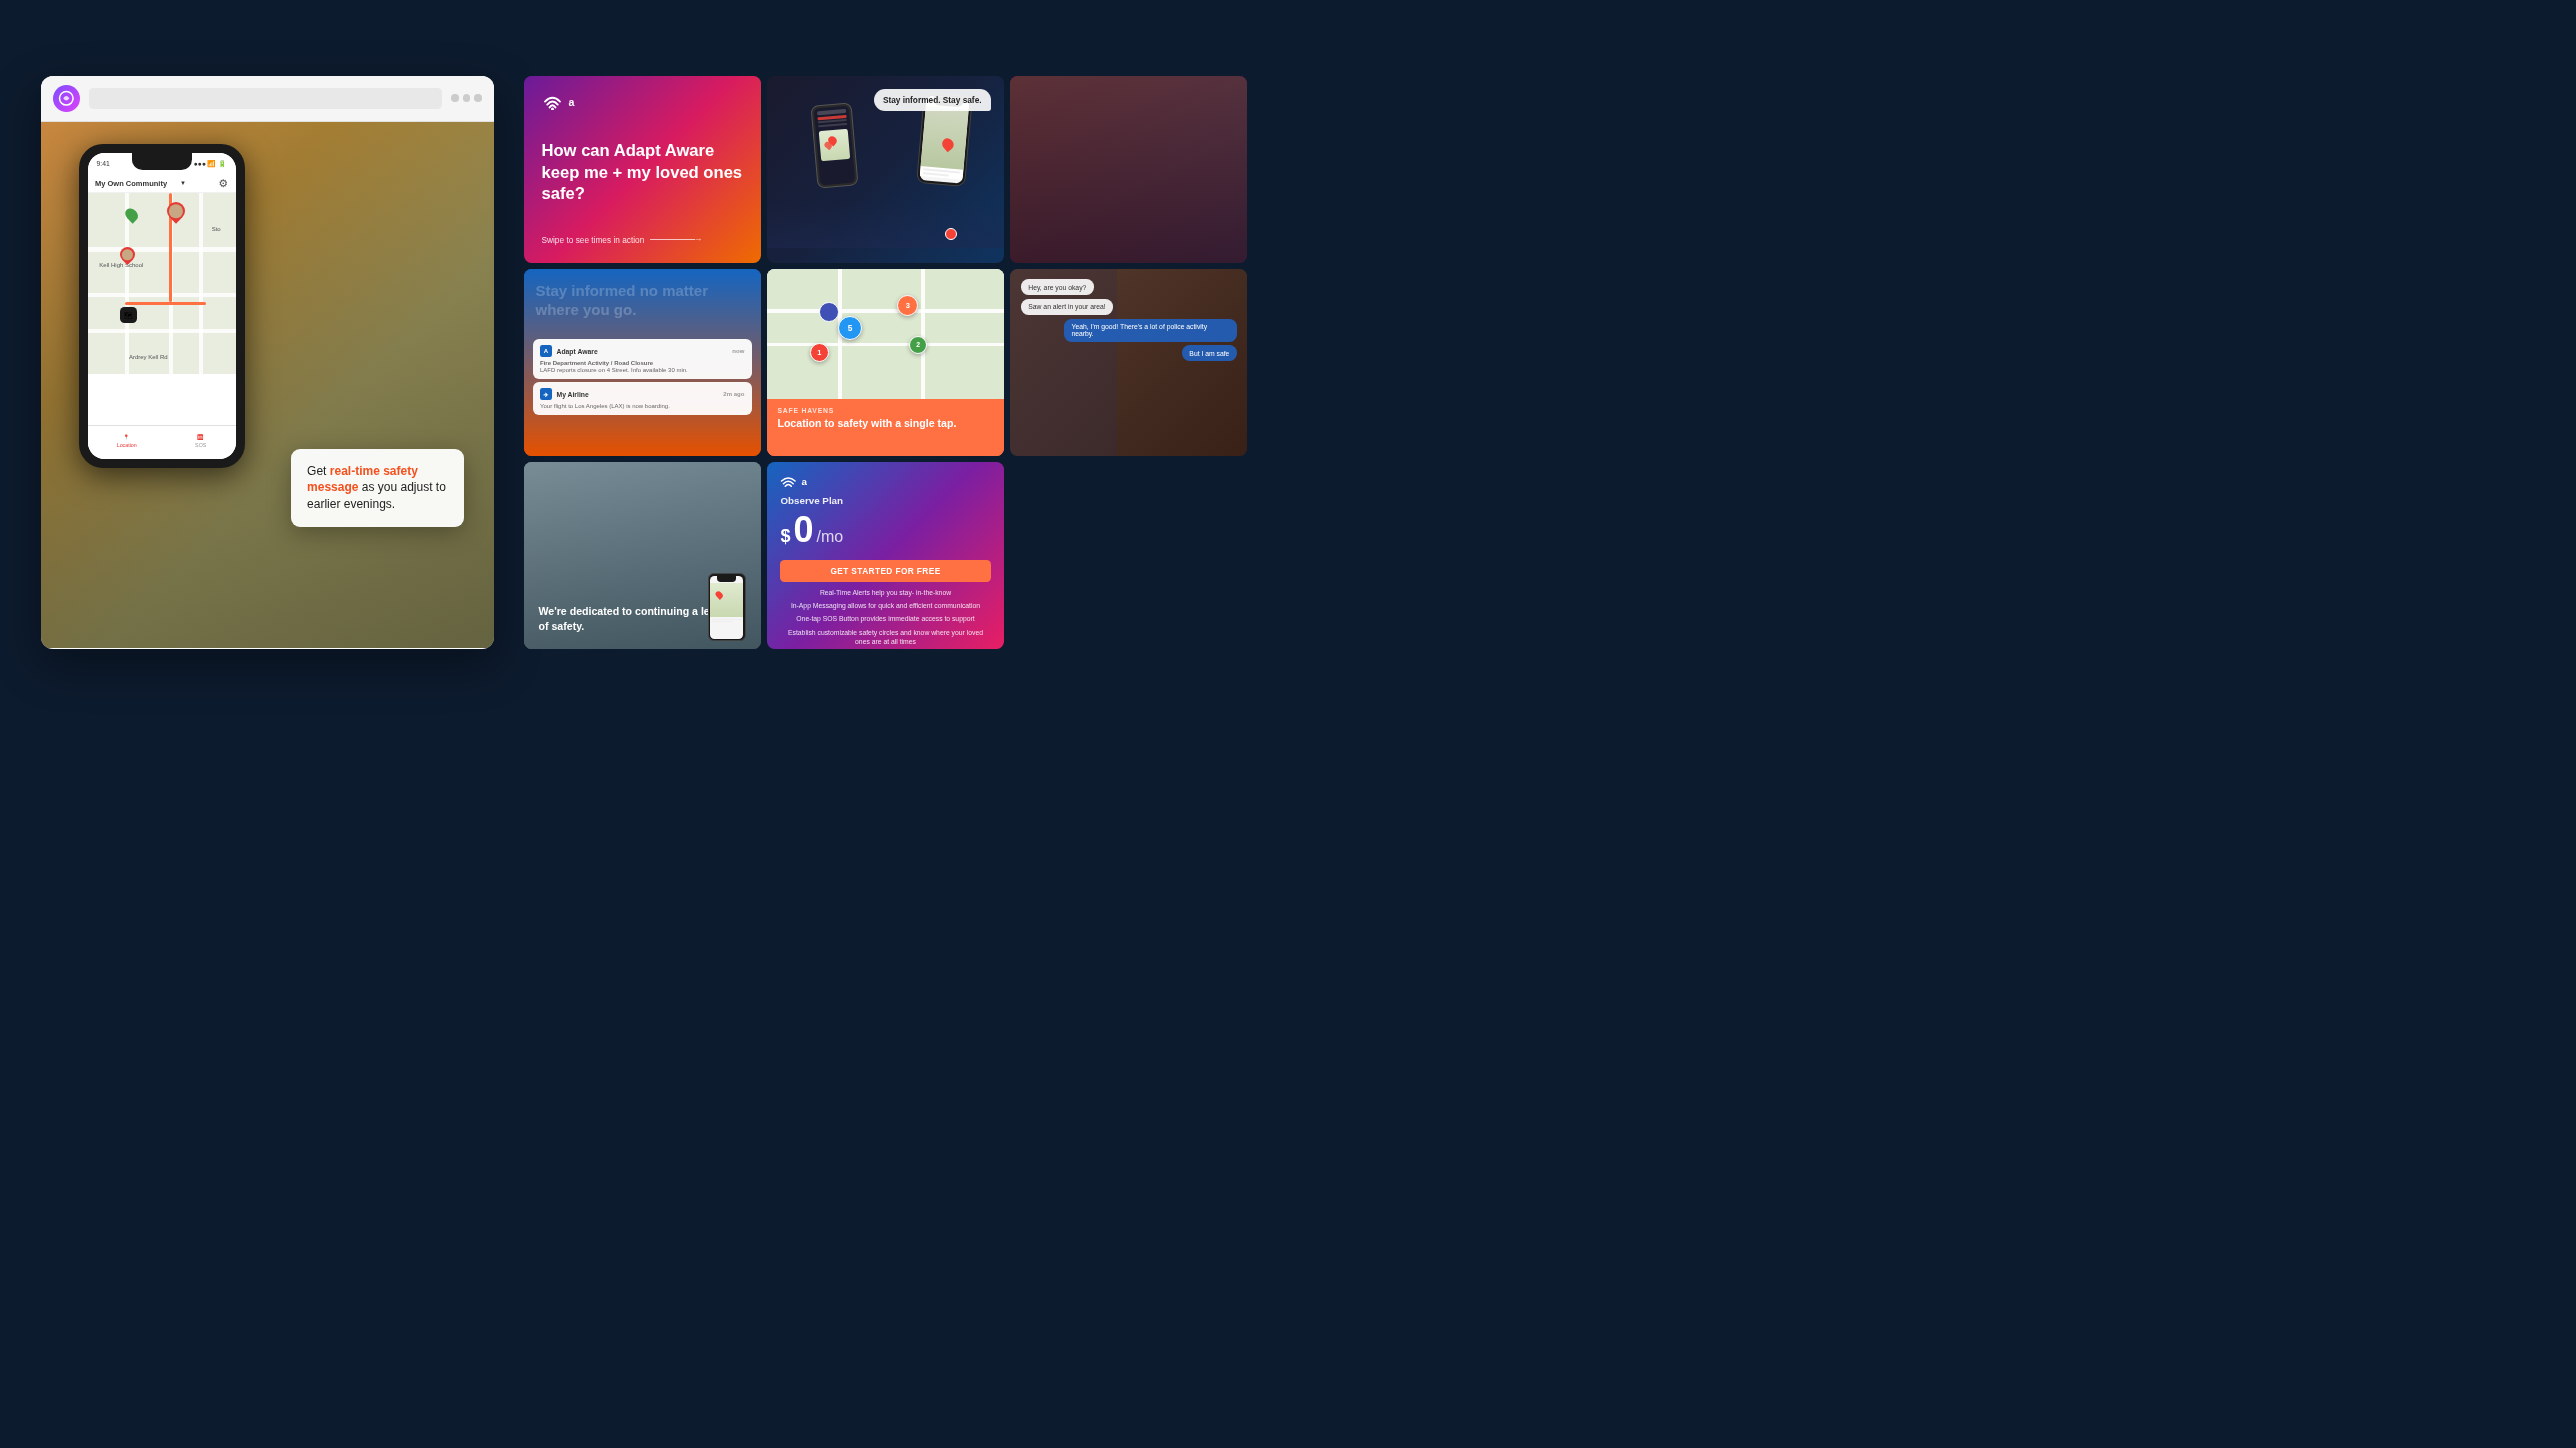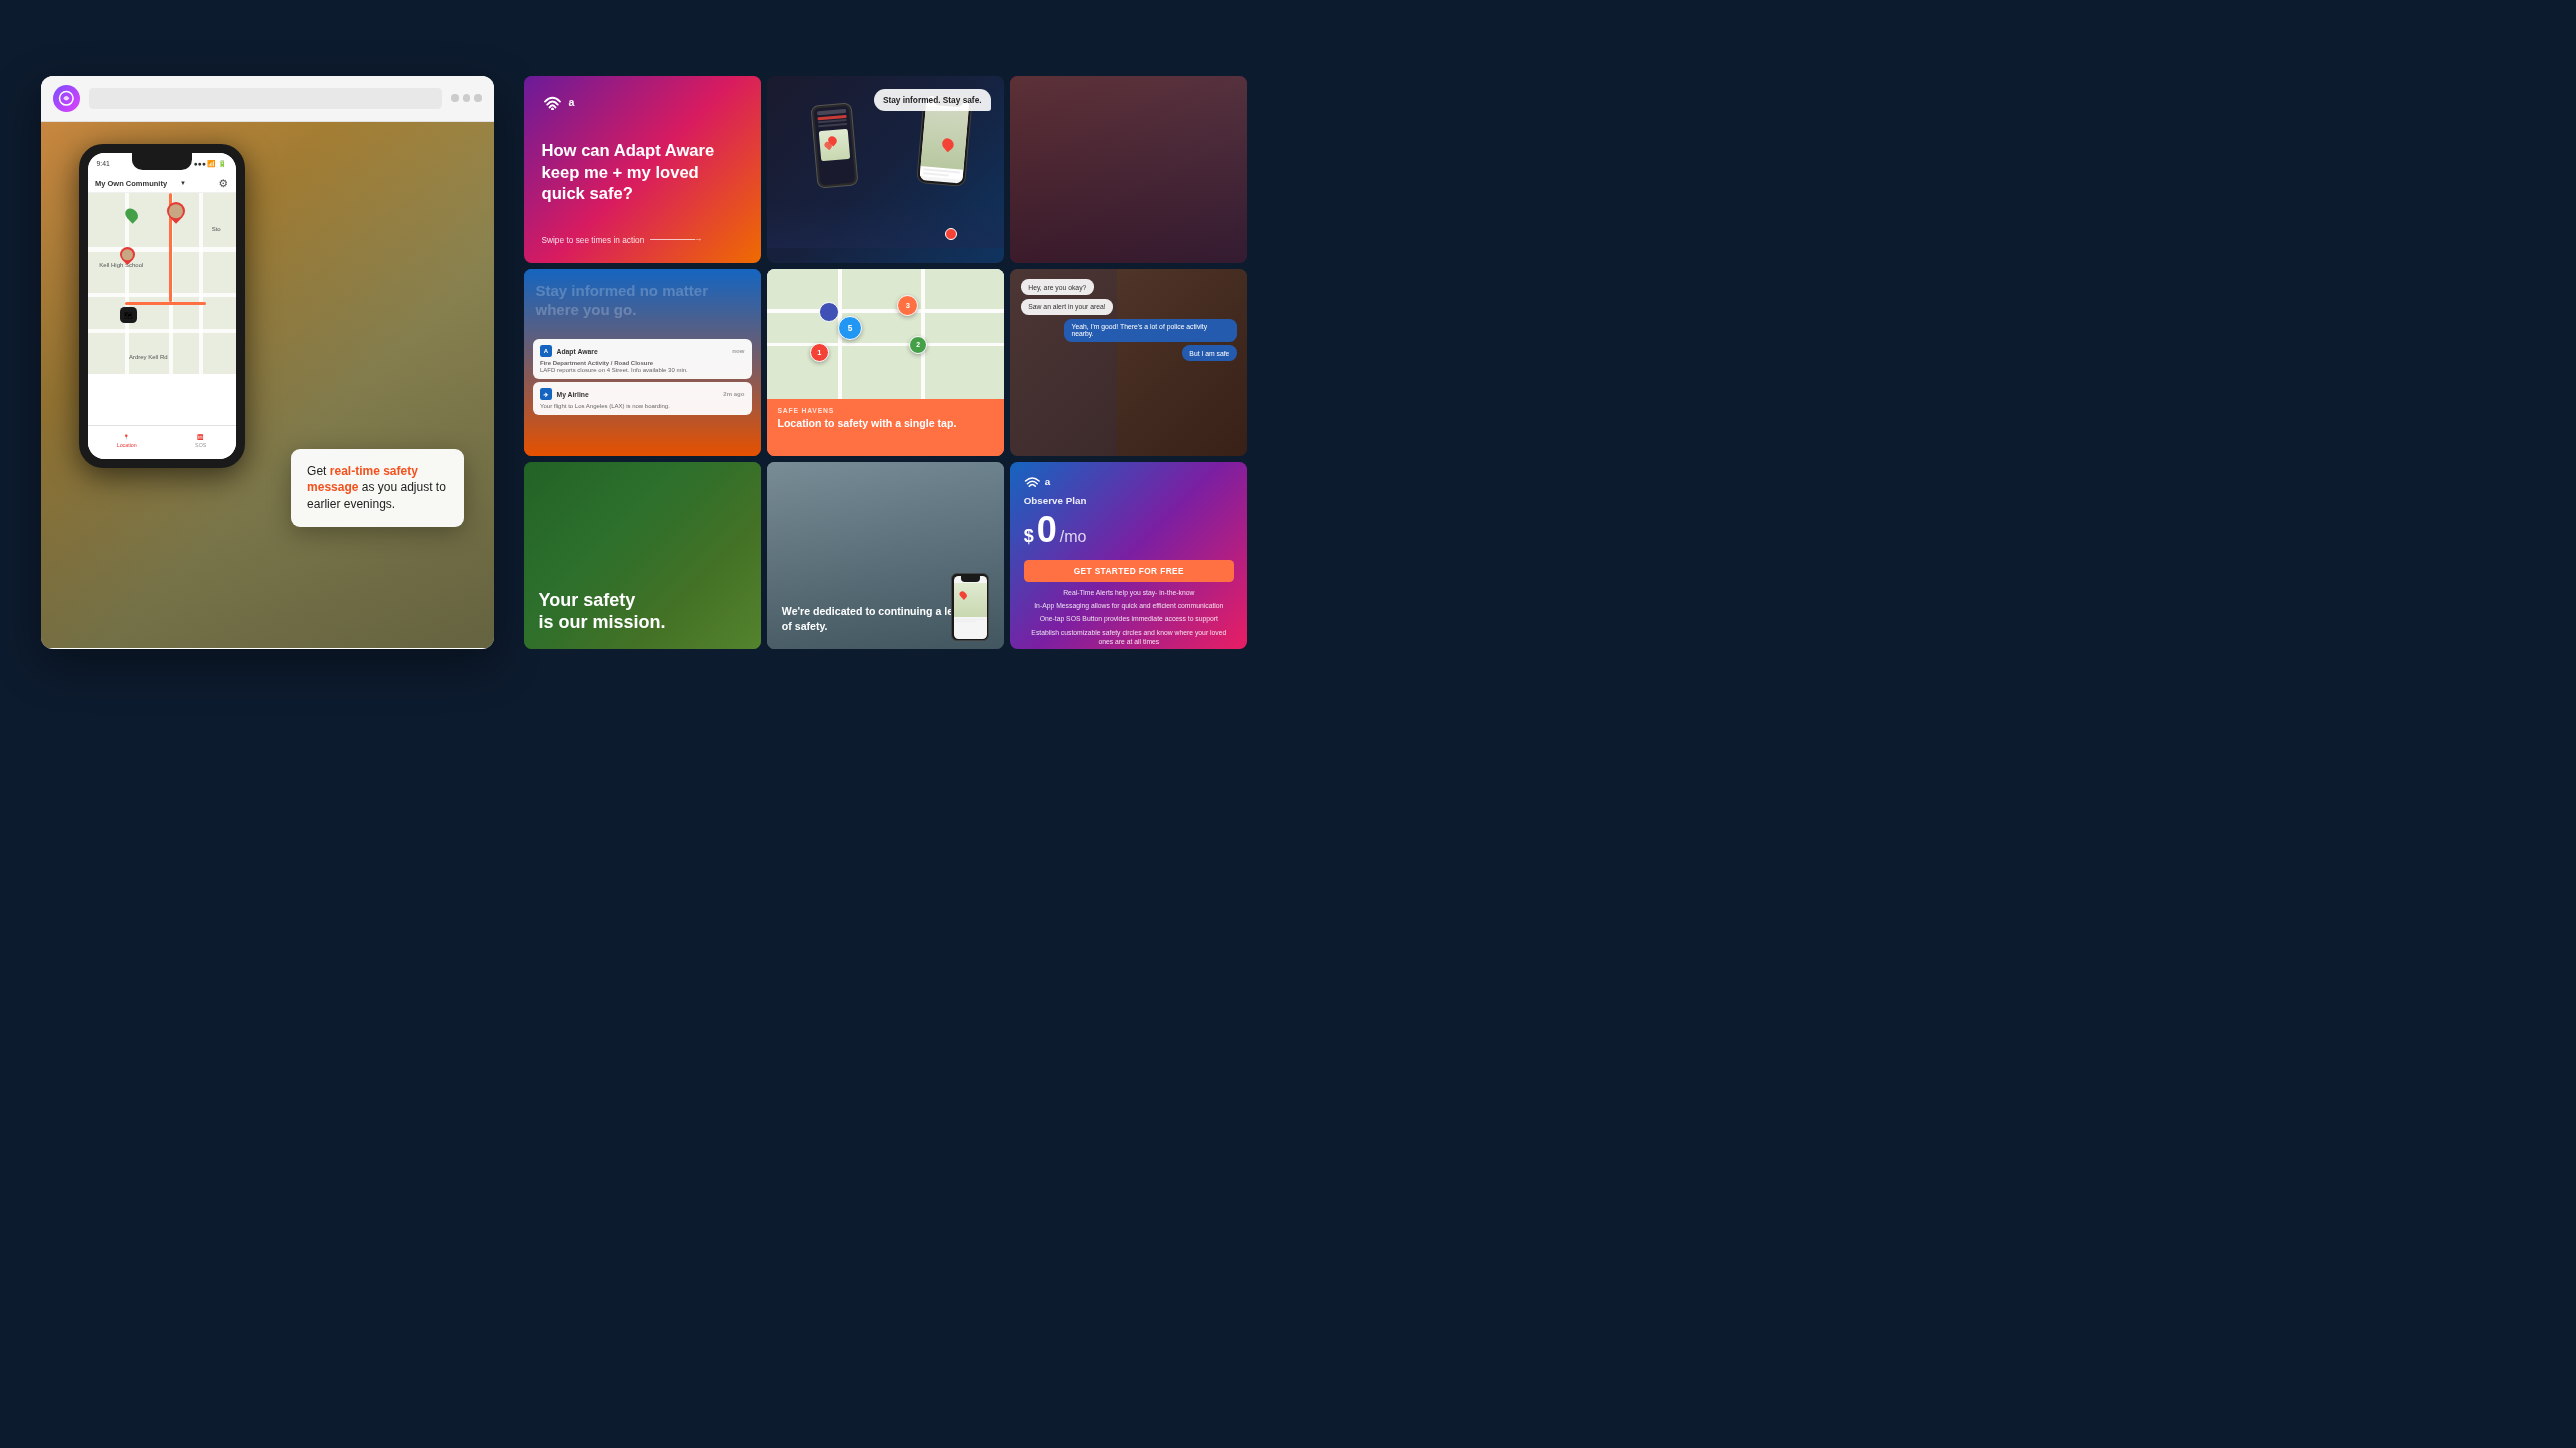--- a/index.html
+++ b/index.html
@@ -647,21 +647,21 @@
       <div class="cell-1-logo">
 
         <svg width="21" height="16.6" viewBox="0 0 28 22" fill="none">
           <path d="M4 10 Q14 0 24 10" stroke="white" stroke-width="2.5" fill="none" stroke-linecap="round"></path>
           <path d="M7 14 Q14 6 21 14" stroke="white" stroke-width="2.5" fill="none" stroke-linecap="round"></path>
           <path d="M10 18 Q14 12 18 18" stroke="white" stroke-width="2.5" fill="none" stroke-linecap="round"></path>
           <circle cx="14" cy="20" r="2" fill="white"></circle>
         </svg>
         <span style="color:white;font-size:10.6px;font-weight:700;">a</span>
       </div>
-      <div class="cell-1-title">How can Adapt Aware keep me + my loved quick safe?</div>
+      <div class="cell-1-title">How can Adapt Aware keep me + my loved ones safe?</div>
       <div class="cell-1-bottom">
         <span>Swipe to see times in action</span>
         <div class="swipe-arrow"></div>
       </div>
     </div>
 
     <div class="grid-cell cell-2">
       <div class="stay-safe-bubble">Stay informed. Stay safe.</div>
 
       <div style="position:relative; width:100%; height:100%; display:flex; align-items:center; justify-content:center;">
@@ -763,31 +763,20 @@
         <div class="chat-bubbles-wrap">
           <div class="chat-bubble chat-bubble-left">Hey, are you okay?</div>
           <div class="chat-bubble chat-bubble-left">Saw an alert in your area!</div>
           <div class="chat-bubble" style="background:rgba(30,100,200,0.85);color:white;padding:4.5px 7.5px;border-radius:7.5px;margin-bottom:3.8px;margin-left:auto;font-size:6.8px;max-width:80%;">Yeah, I'm good! There's a lot of police activity nearby.</div>
           <div class="chat-bubble" style="background:rgba(30,100,200,0.85);color:white;padding:4.5px 7.5px;border-radius:7.5px;margin-left:auto;font-size:6.8px;max-width:60%;">But I am safe</div>
         </div>
       </div>
 
     </div>
 
-    <div class="grid-cell cell-7">
-      <div class="cell-7-overlay"></div>
-
-      <div style="position:absolute;inset:0;background:linear-gradient(135deg,#2e7d32 0%,#388e3c 40%,#558b2f 70%,#689f38 100%);opacity:0.6;"></div>
-      <div class="cell-7-content">
-        <div class="cell-7-title">
-          <span>Your safety</span><br>
-          <span>is our mission.</span>
-        </div>
-      </div>
-    </div>
 
     <div class="grid-cell cell-8">
       <div class="cell-8-overlay"></div>
 
       <div style="position:absolute;inset:0;background:linear-gradient(to bottom, #78909c 0%, #455a64 100%);opacity:0.7;"></div>
 
       <div style="position:absolute;bottom:7.5px;right:15px;width:38px;height:68px;background:#1a1a1a;border-radius:6px;border:1.1px solid #444;z-index:5;">
         <div style="position:absolute;inset:1.5px;background:#f5f5f5;border-radius:4.5px;overflow:hidden;">
           <div style="height:6px;background:#1a1a1a;border-radius:0 0 3.8px 3.8px;width:19px;margin:0 auto;"></div>
           <div style="height:34px;background:linear-gradient(#e0ead0,#c8d8b0);margin-top:1.5px;position:relative;">

